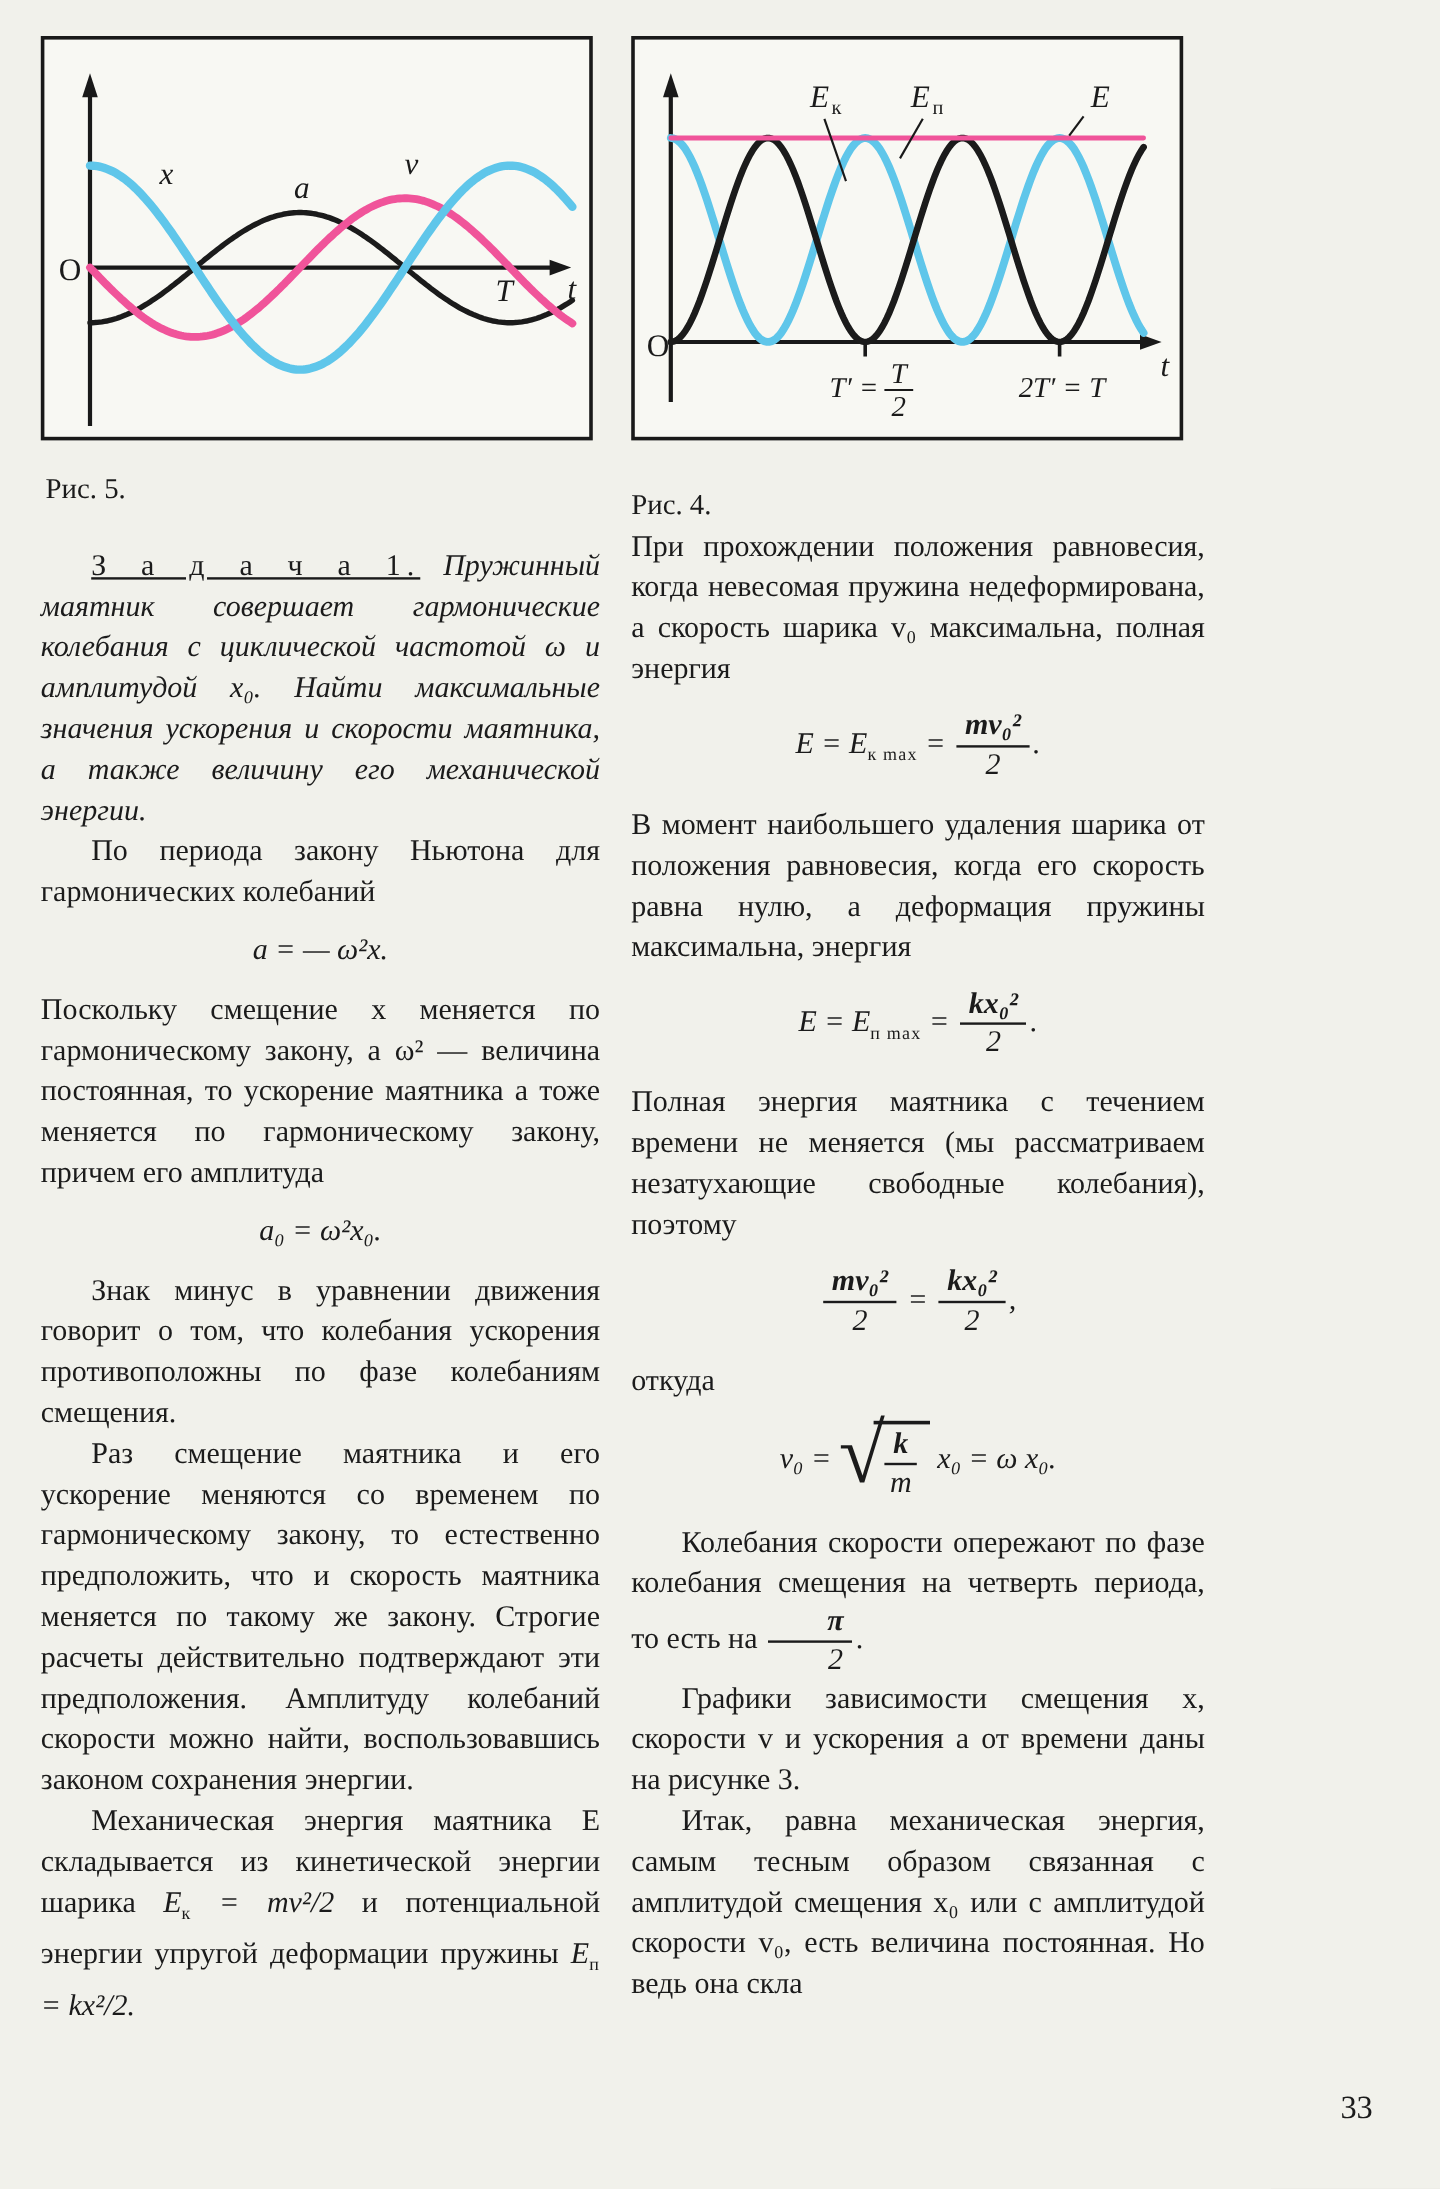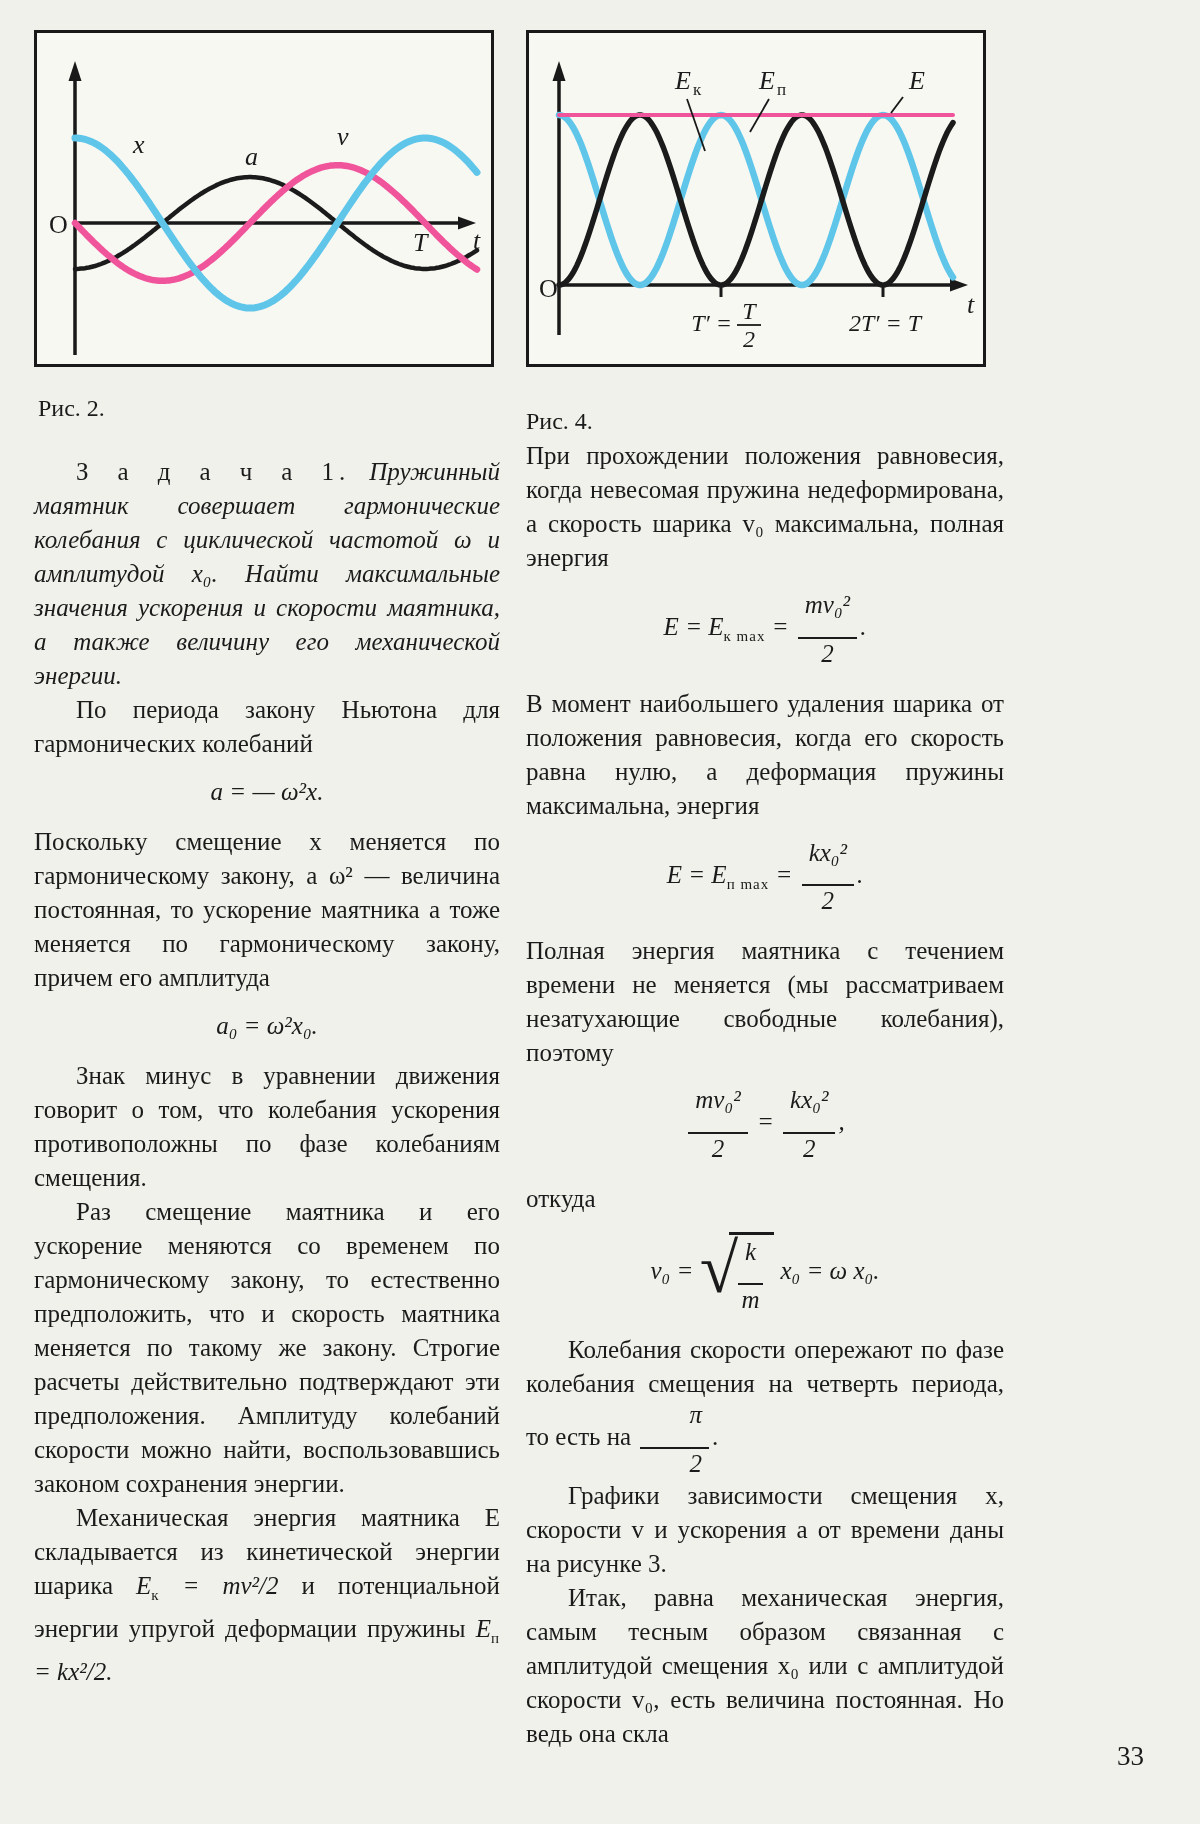--- a/index.html
+++ b/index.html
@@ -3,27 +3,27 @@
 <meta charset="utf-8">
 <style>
   html,body{margin:0;padding:0;background:#e6e6e0;}
   .page{position:relative;width:1200px;height:1824px;background:#f1f1eb;
         font-family:"Liberation Serif","DejaVu Serif",serif;color:#1b1b1b;overflow:hidden;}
   .cols{display:grid;grid-template-columns:466px 478px;column-gap:26px;padding:30px 0 0 34px;}
   .col{min-width:0;}
   p{margin:0;font-size:25px;line-height:34px;text-align:justify;}
   .ind{text-indent:42px;}
   .it{font-style:italic;}
-  .spaced{letter-spacing:5px;font-style:normal;}
+  .spaced{letter-spacing:5px;font-style:normal;text-decoration:underline;}
   .figbox{width:454px;height:331px;border:3px solid #191919;background:#f8f8f3;}
   .cap{font-size:24px;margin:24px 0 30px 4px;text-align:left;}
   .cap4{margin:37px 0 1px 0;}
   .formula{text-align:center;font-size:25px;margin:16px 0 18px;line-height:1.2;}
   .frac{display:inline-block;vertical-align:middle;text-align:center;font-style:italic;margin:0 3px;}
-  .num{display:block;border-bottom:2px solid #1b1b1b;padding:0 7px 17px;line-height:1.15;}
+  .num{display:block;border-bottom:2px solid #1b1b1b;padding:0 7px 1px;line-height:1.15;font-weight:bold;}
   .den{display:block;padding-top:1px;line-height:1.15;}
   .fsub{font-size:15px;font-style:normal;letter-spacing:1px;font-family:Liberation Serif, serif;}
   .sqrt{display:inline-flex;align-items:center;vertical-align:middle;}
   .sqrt-sign{font-size:70px;line-height:.9;font-style:normal;transform:translateY(-5px);}
   .sqrt-body{border-top:3px solid #1b1b1b;margin-left:-9px;padding:3px 8px 0 6px;}
   .pagenum{position:absolute;right:56px;bottom:52px;font-size:27px;font-weight:normal;}
   .axis{stroke:#191919;stroke-width:3.5;fill:none;}
   .tick{stroke:#191919;stroke-width:3;fill:none;}
   .leader{stroke:#191919;stroke-width:1.8;fill:none;}
   .af{fill:#191919;}
@@ -53,21 +53,21 @@
               <polyline points="38.0,105.0 40.0,105.1 42.0,105.2 44.0,105.5 46.0,105.9 48.0,106.4 50.0,107.0 52.0,107.7 54.0,108.5 56.0,109.4 58.0,110.4 60.0,111.5 62.0,112.8 64.0,114.1 66.0,115.5 68.0,117.0 70.0,118.6 72.0,120.3 74.0,122.1 76.0,124.0 78.0,126.0 80.0,128.0 82.0,130.2 84.0,132.4 86.0,134.7 88.0,137.0 90.0,139.4 92.0,141.9 94.0,144.5 96.0,147.1 98.0,149.7 100.0,152.4 102.0,155.2 104.0,158.0 106.0,160.8 108.0,163.7 110.0,166.7 112.0,169.6 114.0,172.6 116.0,175.6 118.0,178.6 120.0,181.6 122.0,184.7 124.0,187.7 126.0,190.8 128.0,193.8 130.0,196.9 132.0,199.9 134.0,202.9 136.0,205.9 138.0,208.9 140.0,211.9 142.0,214.8 144.0,217.7 146.0,220.6 148.0,223.4 150.0,226.2 152.0,228.9 154.0,231.6 156.0,234.2 158.0,236.8 160.0,239.3 162.0,241.8 164.0,244.2 166.0,246.5 168.0,248.7 170.0,250.9 172.0,253.0 174.0,255.0 176.0,256.9 178.0,258.8 180.0,260.5 182.0,262.2 184.0,263.7 186.0,265.2 188.0,266.6 190.0,267.9 192.0,269.0 194.0,270.1 196.0,271.1 198.0,271.9 200.0,272.7 202.0,273.3 204.0,273.9 206.0,274.3 208.0,274.7 210.0,274.9 212.0,275.0 214.0,275.0 216.0,274.9 218.0,274.7 220.0,274.3 222.0,273.9 224.0,273.3 226.0,272.7 228.0,271.9 230.0,271.1 232.0,270.1 234.0,269.0 236.0,267.9 238.0,266.6 240.0,265.2 242.0,263.7 244.0,262.2 246.0,260.5 248.0,258.8 250.0,256.9 252.0,255.0 254.0,253.0 256.0,250.9 258.0,248.7 260.0,246.5 262.0,244.2 264.0,241.8 266.0,239.3 268.0,236.8 270.0,234.2 272.0,231.6 274.0,228.9 276.0,226.2 278.0,223.4 280.0,220.6 282.0,217.7 284.0,214.8 286.0,211.9 288.0,208.9 290.0,205.9 292.0,202.9 294.0,199.9 296.0,196.9 298.0,193.8 300.0,190.8 302.0,187.7 304.0,184.7 306.0,181.6 308.0,178.6 310.0,175.6 312.0,172.6 314.0,169.6 316.0,166.7 318.0,163.7 320.0,160.8 322.0,158.0 324.0,155.2 326.0,152.4 328.0,149.7 330.0,147.1 332.0,144.5 334.0,141.9 336.0,139.4 338.0,137.0 340.0,134.7 342.0,132.4 344.0,130.2 346.0,128.0 348.0,126.0 350.0,124.0 352.0,122.1 354.0,120.3 356.0,118.6 358.0,117.0 360.0,115.5 362.0,114.1 364.0,112.8 366.0,111.5 368.0,110.4 370.0,109.4 372.0,108.5 374.0,107.7 376.0,107.0 378.0,106.4 380.0,105.9 382.0,105.5 384.0,105.2 386.0,105.1 388.0,105.0 390.0,105.1 392.0,105.2 394.0,105.5 396.0,105.9 398.0,106.4 400.0,107.0 402.0,107.7 404.0,108.5 406.0,109.4 408.0,110.4 410.0,111.5 412.0,112.8 414.0,114.1 416.0,115.5 418.0,117.0 420.0,118.6 422.0,120.3 424.0,122.1 426.0,124.0 428.0,126.0 430.0,128.0 432.0,130.2 434.0,132.4 436.0,134.7 438.0,137.0 440.0,139.4" fill="none" stroke="#5fc6ea" stroke-width="7" stroke-linecap="round"></polyline>
             </g>
           <text class="slab-o" x="12" y="200">O</text>
           <text class="slab" x="96" y="120">x</text>
           <text class="slab" x="208" y="132">a</text>
           <text class="slab" x="300" y="112">v</text>
           <text class="slab" x="376" y="218">T</text>
           <text class="slab" x="436" y="216">t</text>
         </svg>
       </div>
-      <p class="cap">Рис. 2.</p>
+      <p class="cap">Рис. 5.</p>
 
       <p class="ind"><span class="spaced">З а д а ч а  1.</span><span class="it"> Пружинный маятник совершает гармонические колебания с циклической частотой ω и амплитудой x₀. Найти максимальные значения ускорения и скорости маятника, а также величину его механической энергии.</span></p>
       <p class="ind">По периода закону Ньютона для гармонических колебаний</p>
       <div class="formula it">a = — ω²x.</div>
       <p>Поскольку смещение x меняется по гармоническому закону, а ω² — величина постоянная, то ускорение маятника a тоже меняется по гармоническому закону, причем его амплитуда</p>
       <div class="formula it">a₀ = ω²x₀.</div>
       <p class="ind">Знак минус в уравнении движения говорит о том, что колебания ускорения противоположны по фазе колебаниям смещения.</p>
       <p class="ind">Раз смещение маятника и его ускорение меняются со временем по гармоническому закону, то естественно предположить, что и скорость маятника меняется по такому же закону. Строгие расчеты действительно подтверждают эти предположения. Амплитуду колебаний скорости можно найти, воспользовавшись законом сохранения энергии.</p>
       <p class="ind"><span>Механическая энергия маятника E складывается из кинетической энергии шарика </span><span class="it">E</span><sub class="fsub">к</sub><span class="it"> = mv²/2 </span><span>и потенциальной энергии упругой деформации пружины </span><span class="it">E</span><sub class="fsub">п</sub><span class="it"> = kx²/2.</span></p>
     </div>

